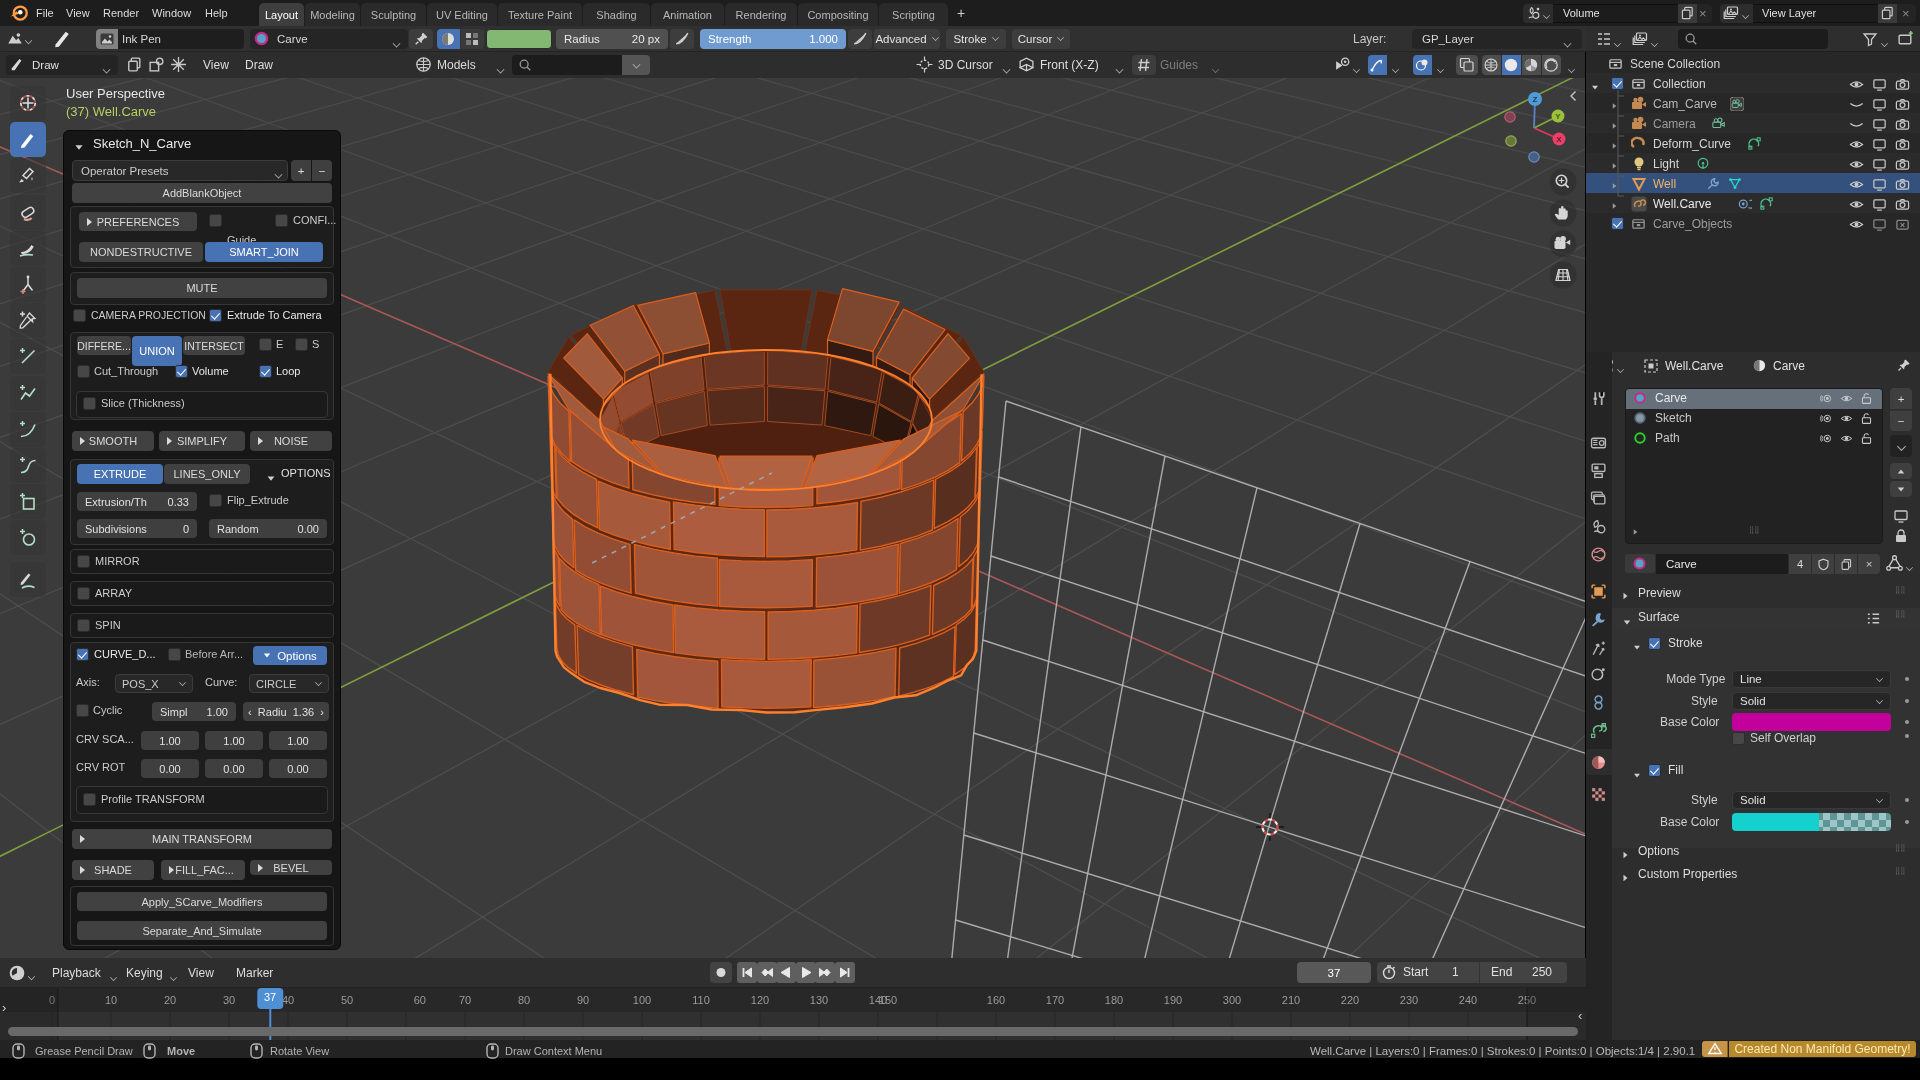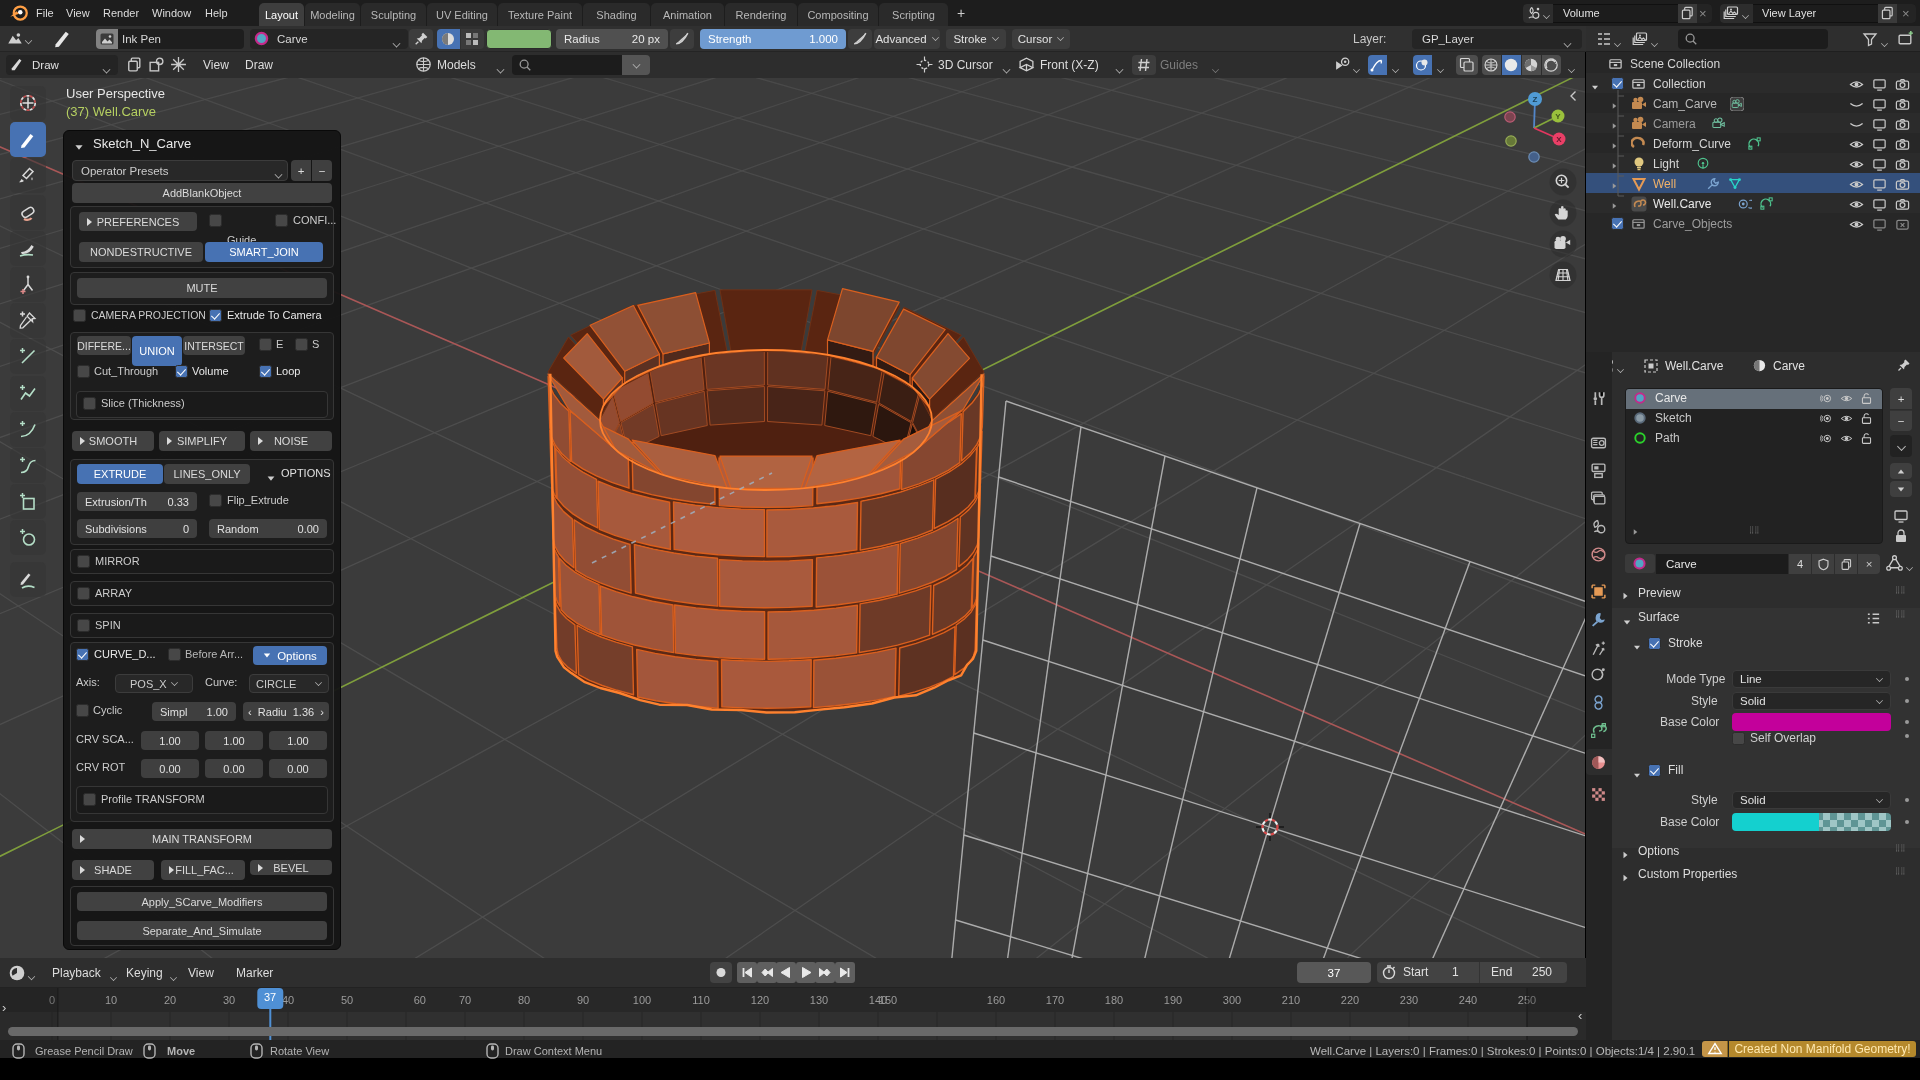--- a/index.html
+++ b/index.html
@@ -1133,21 +1133,21 @@
 <div class="abs" style="left:70px;top:613px;width:264px;height:25px;background:#1a1a1a;border:1px solid #363636;border-radius:4px"></div>
 <span class="chk abs" style="left:77px;top:619px"></span>
 <div class="abs" style="left:95px;top:619px;color:#cccccc;font-size:11px;font-weight:400;white-space:nowrap;">SPIN</div>
 <div class="abs" style="left:70px;top:642px;width:264px;height:180px;background:#1d1d1d;border:1px solid #363636;border-radius:4px"></div>
 <span class="chk on abs" style="left:76px;top:648px"></span>
 <div class="abs" style="left:94px;top:648px;color:#e8e8e8;font-size:11px;font-weight:400;white-space:nowrap;">CURVE_D...</div>
 <span class="chk abs" style="left:168px;top:648px"></span>
 <div class="abs" style="left:185px;top:648px;color:#b8b8b8;font-size:11px;font-weight:400;white-space:nowrap;">Before Arr...</div>
 <div class="abs" style="left:253px;top:646px;width:74px;height:19px;background:#4772b3;border-radius:4px;display:flex;align-items:center;justify-content:center;color:#fff;gap:6px"><span class="carT" style="transform:scale(.8);border-top-color:#fff"></span>Options</div>
 <div class="abs" style="left:76px;top:676px;color:#cccccc;font-size:11px;font-weight:400;white-space:nowrap;">Axis:</div>
-<div class="abs" style="left:115px;top:674px;width:78px;height:19px;background:#282828;border:1px solid #3c3c3c;border-radius:4px;display:flex;align-items:center;justify-content:space-between;padding:0 14px;color:#cccccc;font-size:11px">POS_X<span class="chevD" style="transform:rotate(45deg) scale(.7);margin-top:-3px"></span></div>
+<div class="abs" style="left:115px;top:674px;width:78px;height:19px;background:#282828;border:1px solid #3c3c3c;border-radius:4px;display:flex;align-items:center;justify-content:space-between;padding:0 6px;color:#cccccc;font-size:11px">POS_X<span class="chevD" style="transform:rotate(45deg) scale(.7);margin-top:-3px"></span></div>
 <div class="abs" style="left:205px;top:676px;color:#cccccc;font-size:11px;font-weight:400;white-space:nowrap;">Curve:</div>
 <div class="abs" style="left:249px;top:674px;width:80px;height:19px;background:#282828;border:1px solid #3c3c3c;border-radius:4px;display:flex;align-items:center;justify-content:space-between;padding:0 6px;color:#cccccc;font-size:11px">CIRCLE<span class="chevD" style="transform:rotate(45deg) scale(.7);margin-top:-3px"></span></div>
 <span class="chk abs" style="left:76px;top:704px"></span>
 <div class="abs" style="left:93px;top:704px;color:#cccccc;font-size:11px;font-weight:400;white-space:nowrap;">Cyclic</div>
 <div class="abs" style="left:152px;top:702px;width:84px;height:19px;background:#3f3f3f;border-radius:4px;display:flex;align-items:center;justify-content:space-between;padding:0 8px;color:#e0e0e0;font-size:11px">
     <span>Simpl</span>
     <span>1.00</span>
   </div>
 <div class="abs" style="left:243px;top:702px;width:86px;height:19px;background:#3f3f3f;border-radius:4px;display:flex;align-items:center;justify-content:center;color:#e0e0e0;font-size:11px">‹&nbsp; Radiu&nbsp; 1.36 &nbsp;›</div>
 <div class="abs" style="left:76px;top:733px;color:#cccccc;font-size:11px;font-weight:400;white-space:nowrap;">CRV SCA...</div>

